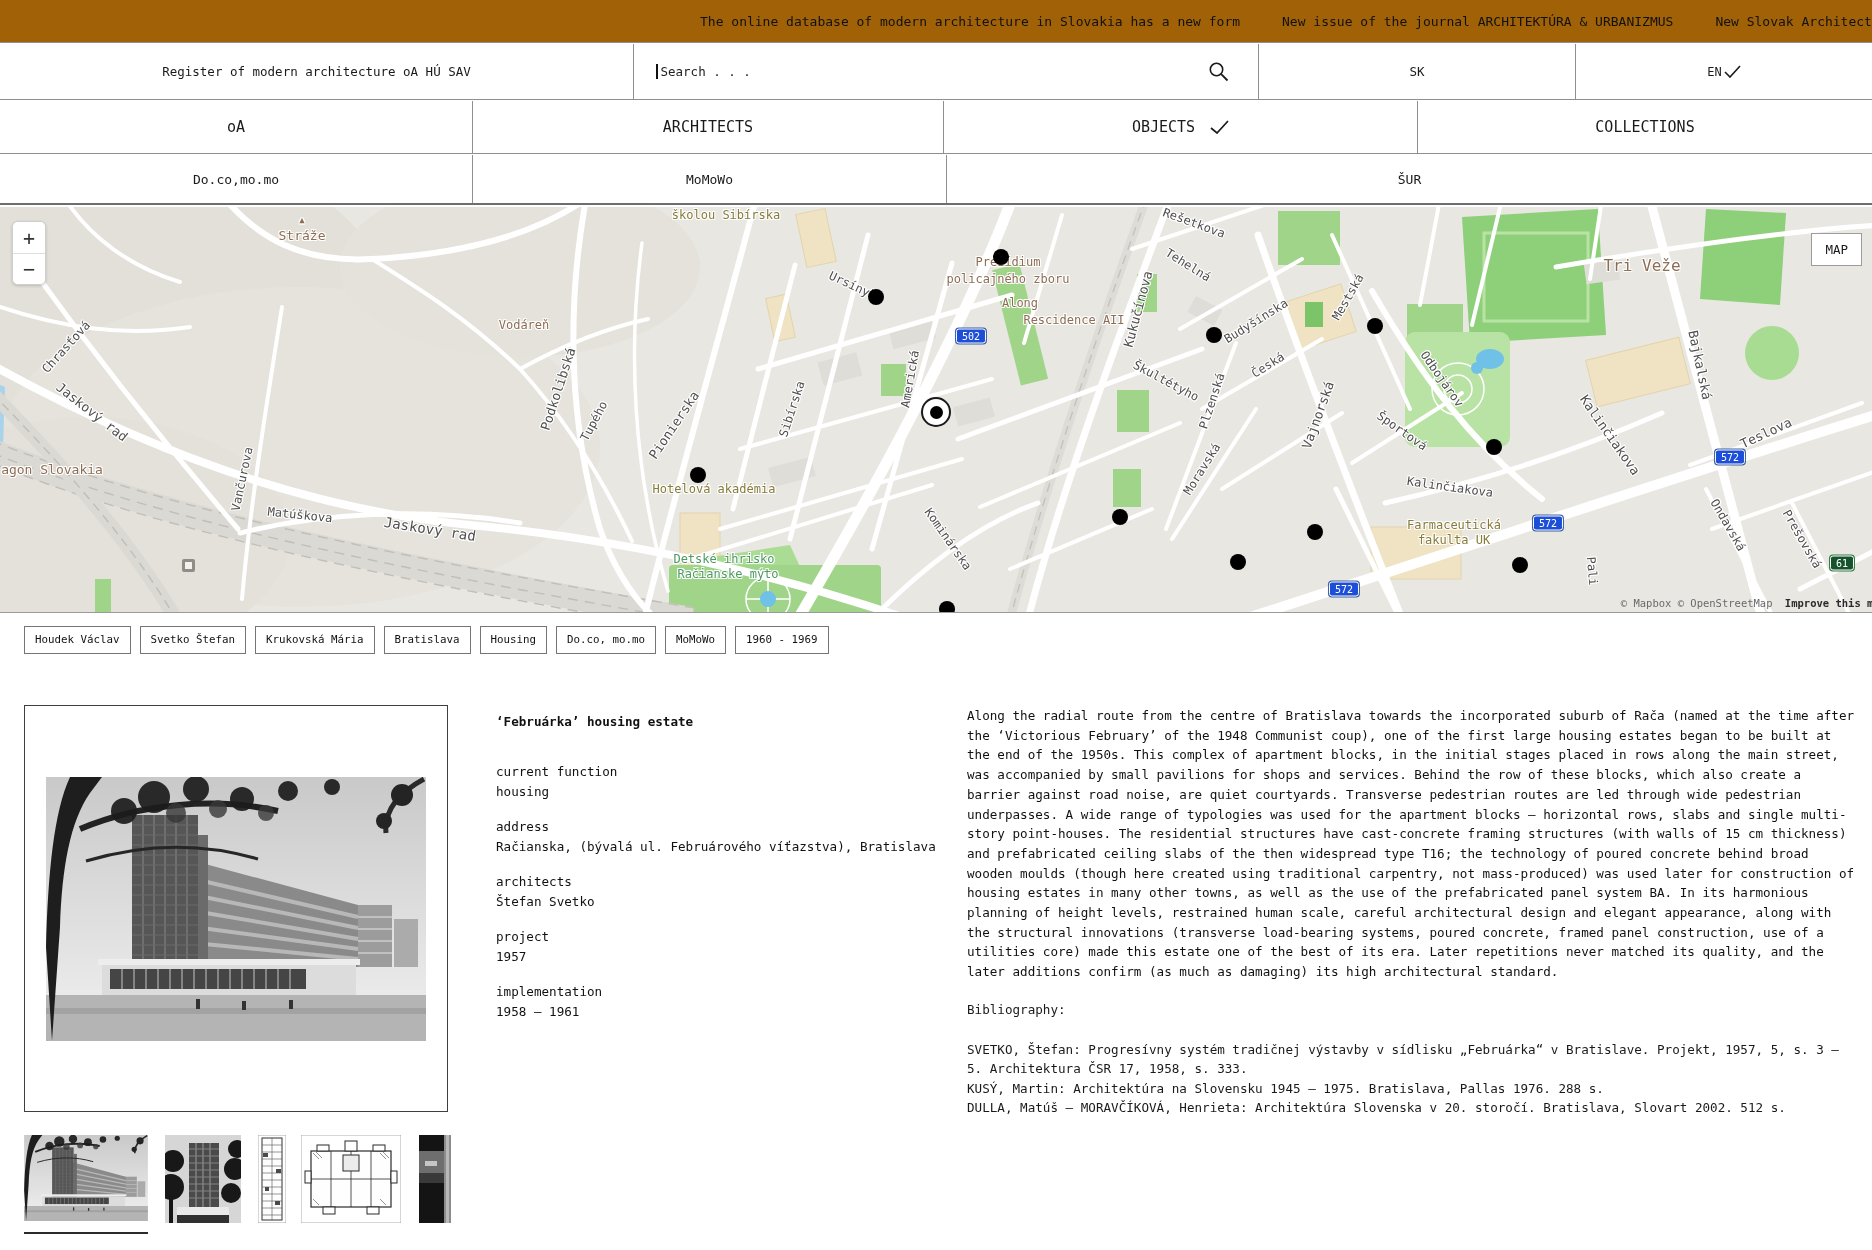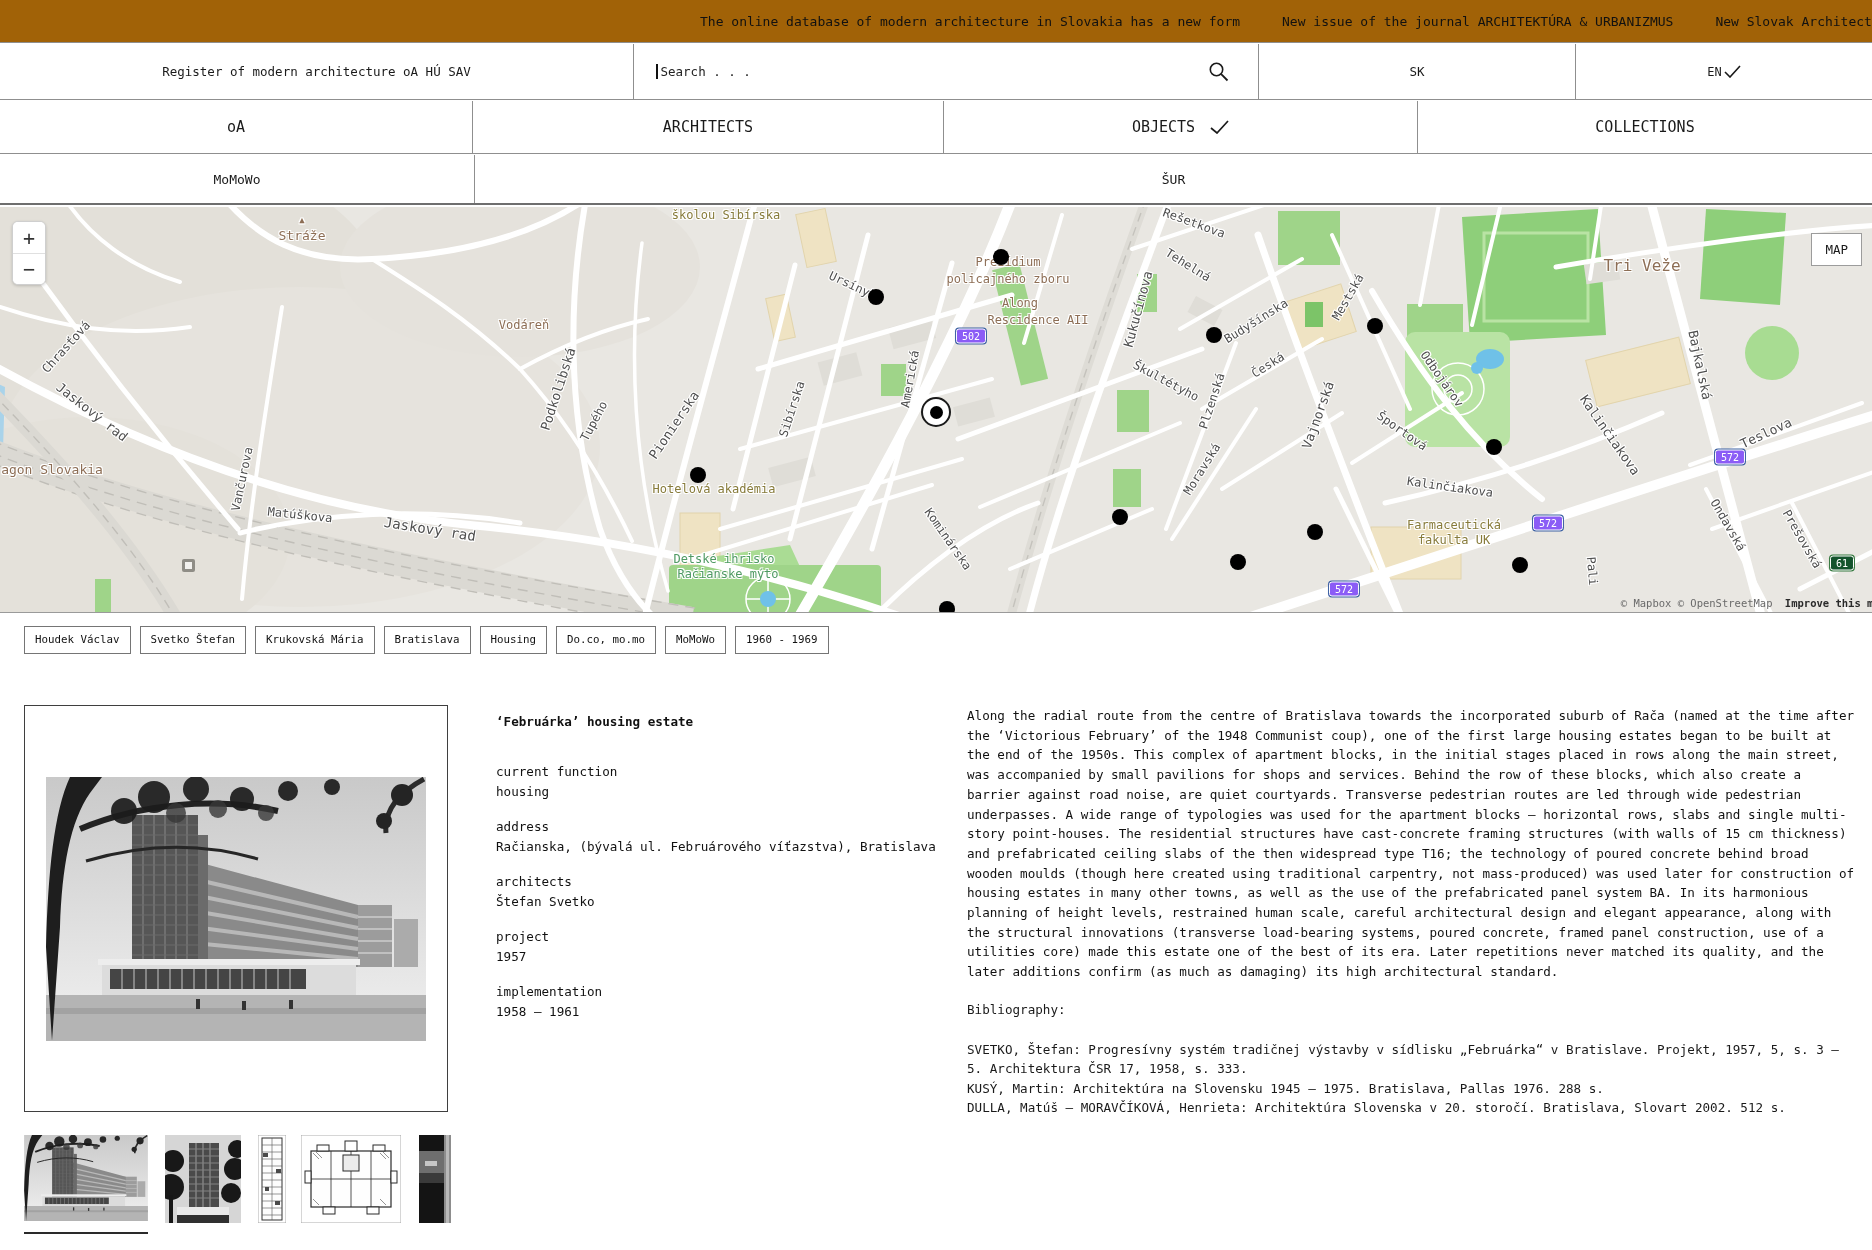--- a/index.html
+++ b/index.html
@@ -38,21 +38,21 @@
   .ncell + .ncell { border-left:1px solid #8f8f8f; }
   .nc1 { width:472px; } .nc2 { width:471px; } .nc3 { width:474px; } .nc4 { flex:1; }
   
   .map { position:absolute; top:207px; left:0; width:1872px; height:406px;
          background:#e9e7e2; overflow:hidden; border-bottom:1px solid #9a9a9a; }
   .map svg.roads { position:absolute; left:0; top:0; }
   .mlabel { position:absolute; white-space:nowrap; color:#4e4e4e;
             text-shadow:1px 1px 0 #fff,-1px -1px 0 #fff,1px -1px 0 #fff,-1px 1px 0 #fff,0 1px 0 #fff,0 -1px 0 #fff; }
   .c-street { color:#4e4e4e; } .c-poi { color:#8d6e55; }
   .c-school { color:#877b3a; } .c-park { color:#4f9a63; }
-  .shield { position:absolute; transform:translate(-50%,-50%); background:#8b5cf6;
+  .shield { position:absolute; transform:translate(-50%,-50%); background:#1d4ed8;
             color:#fff; font-size:10px; padding:1px 5px; border-radius:3px;
             border:1px solid #fff; box-shadow:0 0 0 1px #3c60a2; }
   .shield.green { background:#14532d; box-shadow:0 0 0 1px #35793f; }
   .marker { position:absolute; width:16px; height:16px; border-radius:50%;
             background:#000; transform:translate(-50%,-50%); cursor:pointer; }
   .marker.selected { width:30px; height:30px; background:#fff;
             border:2.5px solid #1a1a1a; display:flex; align-items:center; justify-content:center; }
   .marker.selected::after { content:""; width:13px; height:13px; border-radius:50%; background:#000; }
   .zoomctl { position:absolute; left:12px; top:14px; width:34px; background:#fff;
              border:1px solid #cfcfcf; border-radius:6px; overflow:hidden;
@@ -186,20 +186,23 @@
       <svg width="19" height="14" viewBox="0 0 19 14">
         <path d="M1,8 L7,13 L18,1" stroke="#1a1a1a" stroke-width="1.7" fill="none"></path>
       </svg>
     </div>
     <div class="ncell nc4">
       <span>COLLECTIONS</span>
     </div>
   </div>
 
   <div class="nav nav2">
+    <div class="ncell nc1">
+      <span>Do.co,mo.mo</span>
+    </div>
     <div class="ncell nc3">
       <span>MoMoWo</span>
     </div>
     <div class="ncell nc4">
       <span>ŠUR</span>
     </div>
   </div>
 
   <div class="map">
     <svg class="roads" width="1872" height="406" viewBox="0 0 1872 406">
@@ -338,21 +341,21 @@
         <div class="mlabel c-street" style="left: 558px; top: 182px; font-size: 13px; transform: translate(-50%, -50%) rotate(-72deg);">Podkolibská</div>
         <div class="mlabel c-street" style="left: 594px; top: 214px; font-size: 12px; transform: translate(-50%, -50%) rotate(-62deg);">Tupého</div>
         <div class="mlabel c-street" style="left: 242px; top: 272px; font-size: 12px; transform: translate(-50%, -50%) rotate(-78deg);">Vančurova</div>
         <div class="mlabel c-street" style="left: 674px; top: 218px; font-size: 13px; transform: translate(-50%, -50%) rotate(-56deg);">Pionierska</div>
         <div class="mlabel c-street" style="left: 792px; top: 202px; font-size: 12px; transform: translate(-50%, -50%) rotate(-72deg);">Sibírska</div>
         <div class="mlabel c-school" style="left: 726px; top: 8px; font-size: 12px; transform: translate(-50%, -50%) rotate(0deg);">školou Sibírska</div>
         <div class="mlabel c-street" style="left: 856px; top: 80px; font-size: 12px; transform: translate(-50%, -50%) rotate(25deg);">Ursínyho</div>
         <div class="mlabel c-poi" style="left: 1008px; top: 55px; font-size: 12px; transform: translate(-50%, -50%) rotate(0deg);">Prezídium</div>
         <div class="mlabel c-poi" style="left: 1008px; top: 72px; font-size: 12px; transform: translate(-50%, -50%) rotate(0deg);">policajného zboru</div>
         <div class="mlabel c-poi" style="left: 1020px; top: 96px; font-size: 12px; transform: translate(-50%, -50%) rotate(0deg);">Along</div>
-        <div class="mlabel c-poi" style="left: 1032px; top: 113px; font-size: 12px; transform: translate(-50%, -50%) rotate(0deg); padding-left: 12px;">Rescidence AII</div>
+        <div class="mlabel c-poi" style="left: 1068px; top: 113px; font-size: 12px; transform: translate(-50%, -50%) rotate(0deg); padding-left: 12px;">Rescidence AII</div>
         <div class="mlabel c-street" style="left: 910px; top: 172px; font-size: 12px; transform: translate(-50%, -50%) rotate(-80deg);">Americká</div>
         <div class="mlabel c-street" style="left: 1166px; top: 174px; font-size: 12px; transform: translate(-50%, -50%) rotate(28deg);">Škultétyho</div>
         <div class="mlabel c-school" style="left: 714px; top: 282px; font-size: 12px; transform: translate(-50%, -50%) rotate(0deg);">Hotelová akadémia</div>
         <div class="mlabel c-street" style="left: 948px; top: 332px; font-size: 12px; transform: translate(-50%, -50%) rotate(55deg);">Kominárska</div>
         <div class="mlabel c-park" style="left: 724px; top: 352px; font-size: 12px; transform: translate(-50%, -50%) rotate(0deg);">Detské ihrisko</div>
         <div class="mlabel c-park" style="left: 728px; top: 367px; font-size: 12px; transform: translate(-50%, -50%) rotate(0deg);">Račianske mýto</div>
         <div class="mlabel c-street" style="left: 1138px; top: 102px; font-size: 13px; transform: translate(-50%, -50%) rotate(-75deg);">Kukučínova</div>
         <div class="mlabel c-street" style="left: 1188px; top: 58px; font-size: 12px; transform: translate(-50%, -50%) rotate(32deg);">Tehelná</div>
         <div class="mlabel c-street" style="left: 1194px; top: 16px; font-size: 12px; transform: translate(-50%, -50%) rotate(20deg);">Rešetkova</div>
         <div class="mlabel c-street" style="left: 1348px; top: 90px; font-size: 12px; transform: translate(-50%, -50%) rotate(-60deg);">Mestská</div>

